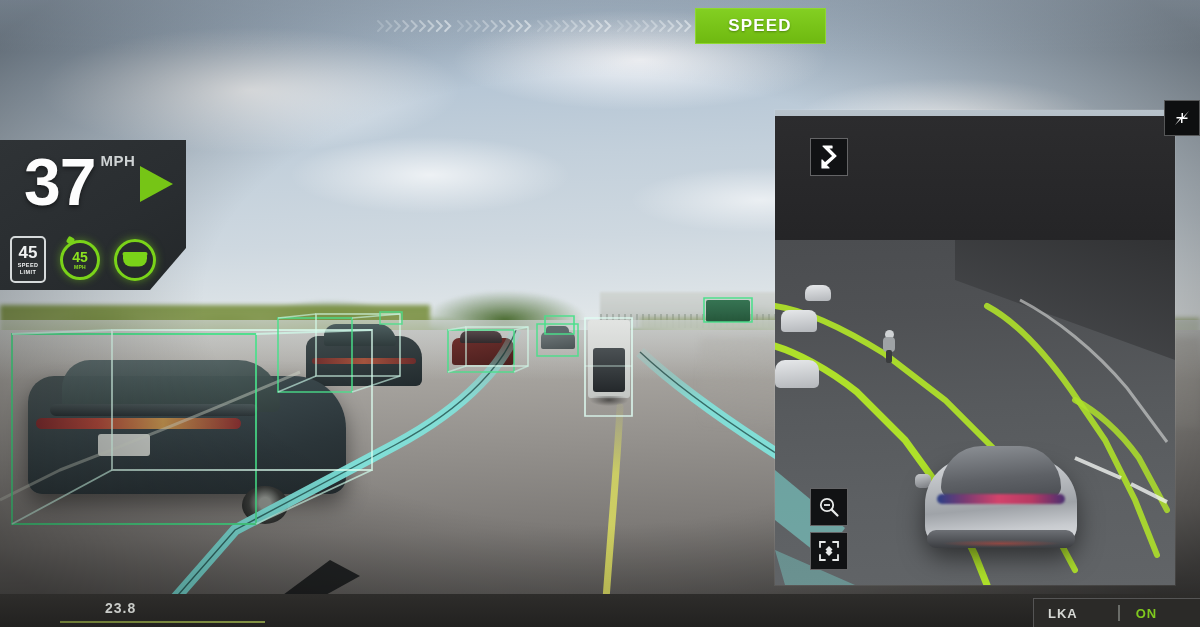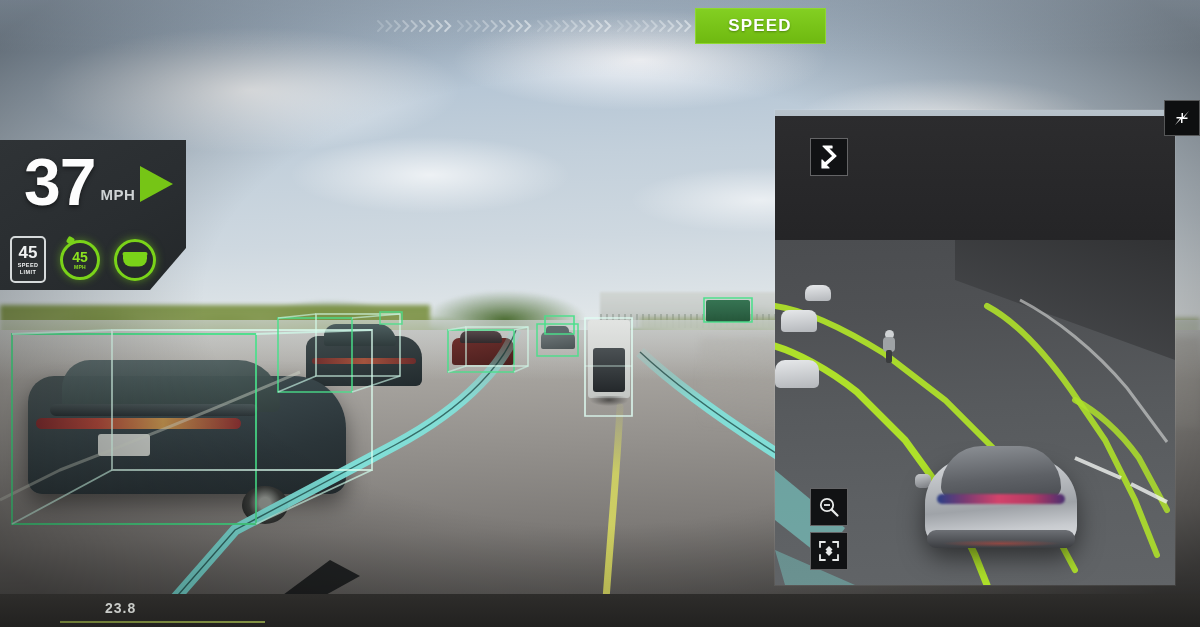--- a/index.html
+++ b/index.html
@@ -156,21 +156,21 @@
     background:linear-gradient(#2e6f4c,#1f5236); border-radius:2px; opacity:.95;
   }
 
   
   .hud{
     position:absolute; left:0; top:140px; width:186px; height:150px;
     background:linear-gradient(150deg,#2f3336 0%,#292d30 60%,#232729 100%);
     clip-path:polygon(0 0, 186px 0, 186px 108px, 150px 150px, 0 150px);
     color:#fff;
   }
-  .hud-speed-row{ position:absolute; left:24px; top:12px; display:flex; align-items:flex-end; }
+  .hud-speed-row{ position:absolute; left:24px; top:12px; display:flex; }
   .hud-speed{
     font-size:66px; font-weight:bold; line-height:.92; letter-spacing:-1px;
     color:#fdfdfd; text-shadow:0 2px 4px rgba(0,0,0,.5);
   }
   .hud-unit{
     font-size:15px; font-weight:bold; color:#cfd3d4; margin-left:5px; margin-bottom:10px;
     letter-spacing:.5px;
   }
   .hud-arrow{
     position:absolute; left:140px; top:26px; width:0; height:0;
@@ -563,20 +563,25 @@
     <svg width="20" height="20" viewBox="0 0 20 20" xmlns="http://www.w3.org/2000/svg">
       <path d="M3 17 L9 11 L9 15 L10.5 15 L10.5 9 L4.5 9 L4.5 10.5 L8 10.5 Z" fill="#ffffff"></path>
       <path d="M17 3 L11 9 L11 5 L9.5 5 L9.5 11 L15.5 11 L15.5 9.5 L12 9.5 Z" fill="#ffffff"></path>
     </svg>
   </div>
 
   <div class="bottom-bar">
     <div class="odo-underline"></div>
     <div class="odo">23.8</div>
 
+    <div class="lka-box">
+      <div class="lka-label">LKA</div>
+      <div class="lka-sep"></div>
+      <div class="lka-state">ON</div>
+    </div>
   </div>
 
   <div class="topbar-bg"></div>
   <div class="pipeline" id="pipeline">
       <div class="pipe-sep">
         <svg width="78" height="16" viewBox="0 0 78 16">
           <path d="M2,3 L7,8 L2,13" fill="none" stroke="#e9eef1" stroke-width="2" stroke-linecap="round" opacity="0.30"></path>
           <path d="M10.4,3 L15.4,8 L10.4,13" fill="none" stroke="#e9eef1" stroke-width="2" stroke-linecap="round" opacity="0.37"></path>
           <path d="M18.8,3 L23.8,8 L18.8,13" fill="none" stroke="#e9eef1" stroke-width="2" stroke-linecap="round" opacity="0.44"></path>
           <path d="M27.200000000000003,3 L32.2,8 L27.200000000000003,13" fill="none" stroke="#e9eef1" stroke-width="2" stroke-linecap="round" opacity="0.51"></path>

